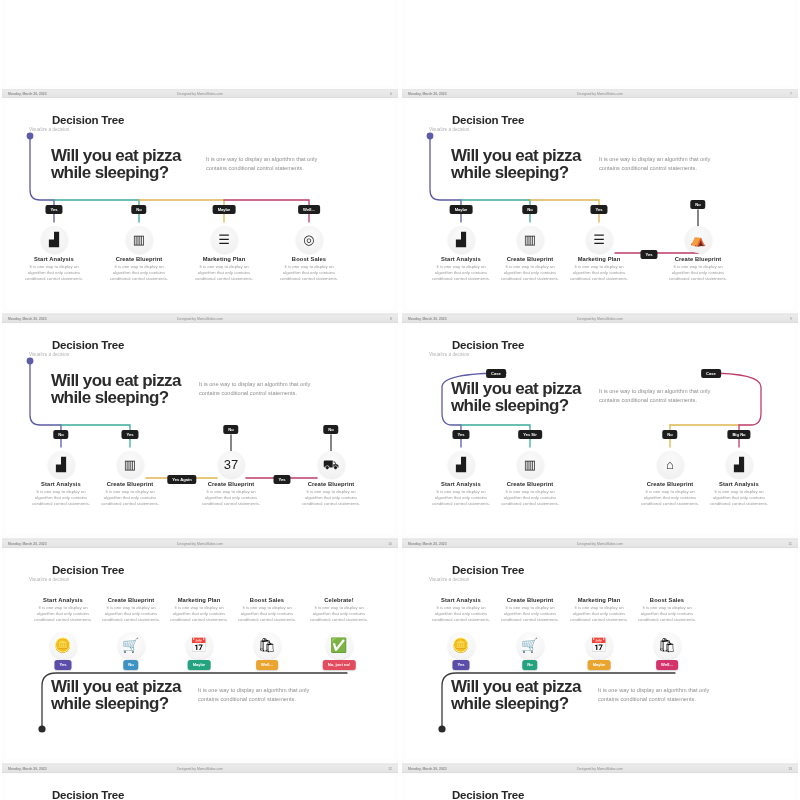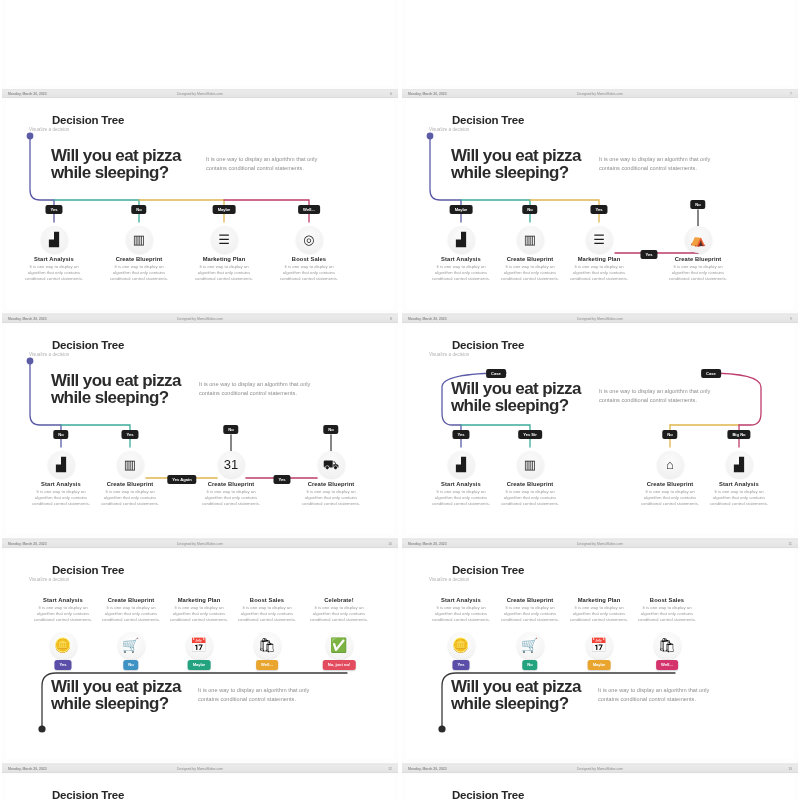--- a/index.html
+++ b/index.html
@@ -288,21 +288,21 @@
 conditional control statements.</div>
           </div>
           <div class="node" style="left: 81px; top: 126px;">
             <div class="circle">▥</div>
             <div class="n-title">Create Blueprint</div>
             <div class="n-desc">It is one way to display an
 algorithm that only contains
 conditional control statements.</div>
           </div>
           <div class="node" style="left: 182px; top: 126px;">
-            <div class="circle">31</div>
+            <div class="circle">37</div>
             <div class="n-title">Create Blueprint</div>
             <div class="n-desc">It is one way to display an
 algorithm that only contains
 conditional control statements.</div>
           </div>
           <div class="node" style="left: 282px; top: 126px;">
             <div class="circle">⛟</div>
             <div class="n-title">Create Blueprint</div>
             <div class="n-desc">It is one way to display an
 algorithm that only contains

